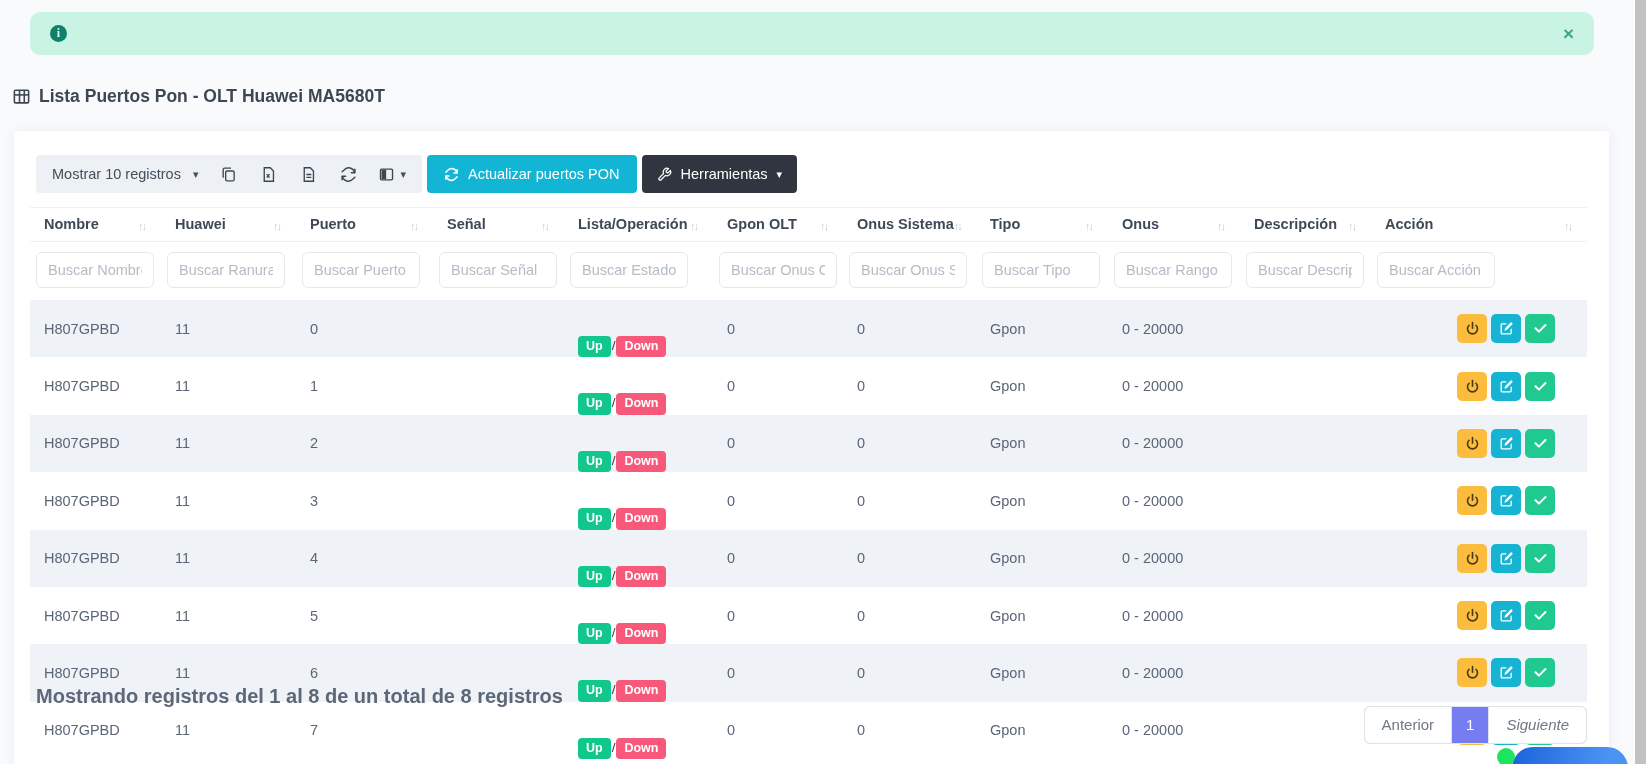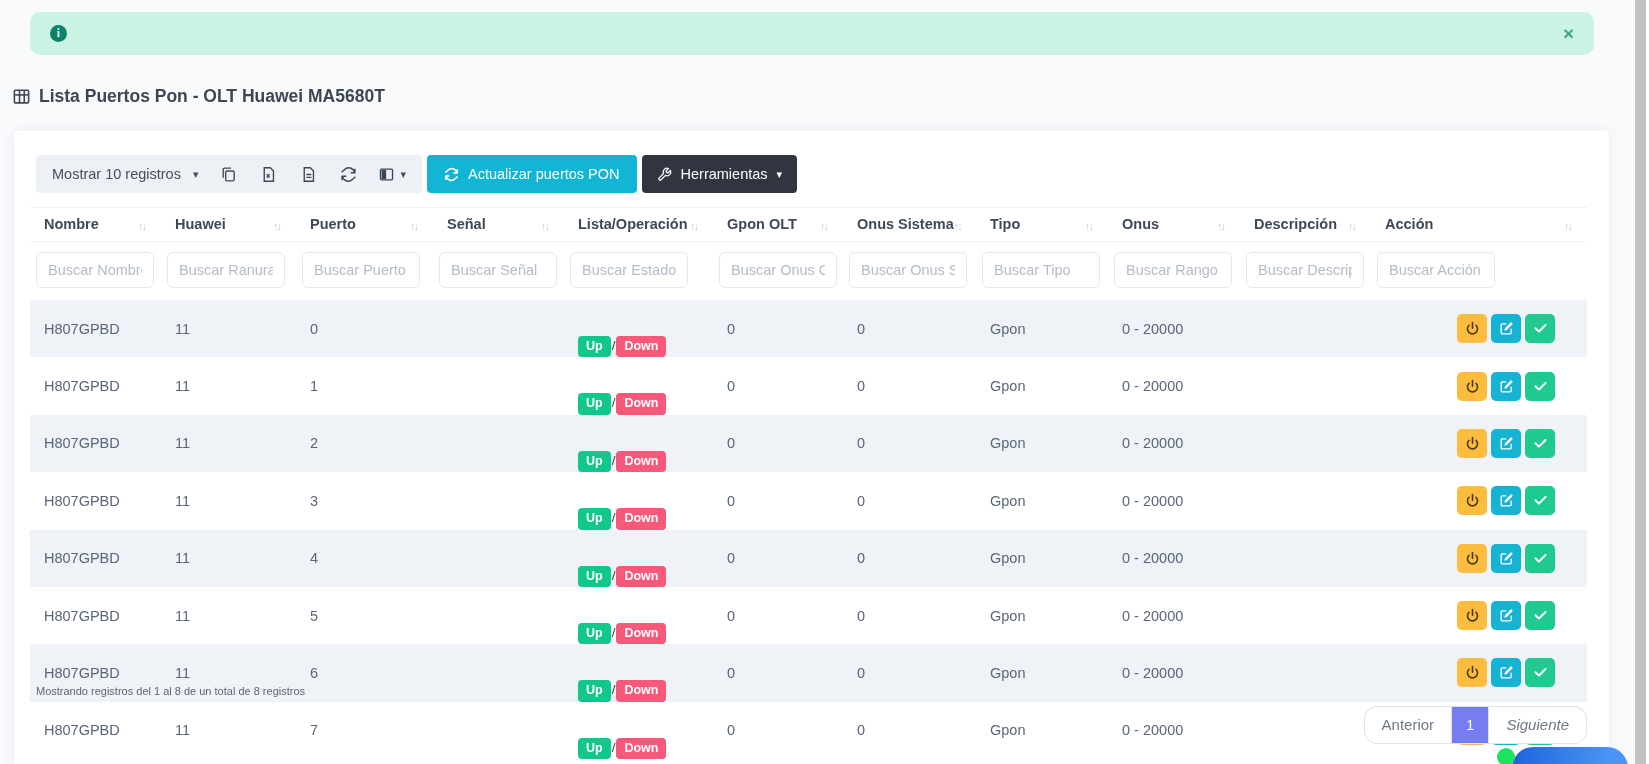--- a/index.html
+++ b/index.html
@@ -104,24 +104,24 @@
   .act-btn {
     width:30px; height:29px; border:none; border-radius:5px; cursor:pointer;
     display:inline-flex; align-items:center; justify-content:center; padding:0;
   }
   .act-btn svg { width:15px; height:15px; }
   .act-power   { background:#fcbd3f; }
   .act-edit    { background:#16b3d3; }
   .act-confirm { background:#1fc98f; }
 
   
-  .table-info { position:absolute; left:22px; top:554px; font-size:11px; color:#5c6777; }
+  .table-info { position:absolute; left:22px; top:554px; font-size:20px; color:#5c6777;font-weight:bold; }
   .pagination {
     position:absolute; right:22px; top:575px; display:flex; border:1px solid #dfe3e8;
-    border-radius:13px; overflow:hidden; background:#fdba74;
+    border-radius:6px; overflow:hidden; background:#fdba74;
   }
   .page-item {
     padding:0 17px; height:36px; line-height:36px; font-size:15px; color:#6f7885;
     cursor:pointer; background:#fff;
   }
   .page-item.prev { border-right:1px solid #dfe3e8; }
   .page-item.next { border-left:1px solid #dfe3e8;font-style:italic; }
   .page-item.active { background:#757df0; color:#fff; min-width:36px; text-align:center; padding:0 14px; }
 
   

